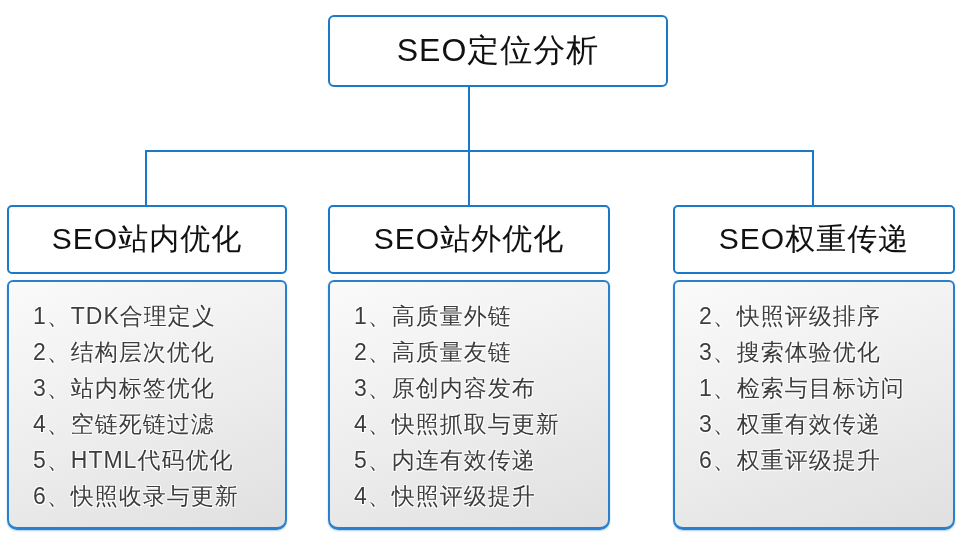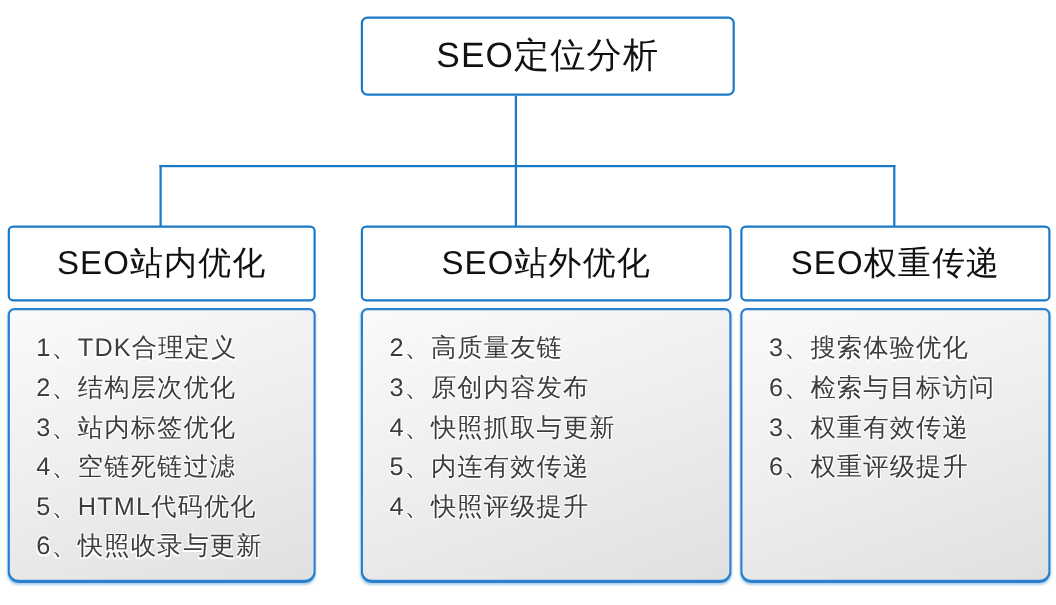--- a/index.html
+++ b/index.html
@@ -31,21 +31,21 @@
   
   .conn{position:absolute;background:var(--accent);}
   .conn-v-root{left:468px;top:87px;width:2px;height:64px;}
   .conn-h{left:145px;top:150px;width:669px;height:2px;}
   .conn-drop-left{left:145px;top:150px;width:2px;height:56px;}
   .conn-drop-mid{left:468px;top:150px;width:2px;height:56px;}
   .conn-drop-right{left:812px;top:150px;width:2px;height:56px;}
   
   .column{position:absolute;top:205px;}
   .column.c1{left:7px;width:280px;}
-  .column.c2{left:328px;width:337px;}
+  .column.c2{left:328px;width:282px;}
   .column.c3{left:673px;width:282px;}
   .column-header{
     height:69px;
     background:#ffffff;
     border:2px solid var(--accent);
     border-radius:5px;
     display:flex;align-items:center;justify-content:center;
     font-size:30px;
     color:var(--header-text);
     letter-spacing:1px;
@@ -96,33 +96,35 @@
       <div class="list-item">5、HTML代码优化</div>
       <div class="list-item">6、快照收录与更新</div>
     </div>
   </div>
 
   <div class="column c2">
     <div class="column-header">
       <span>SEO站外优化</span>
     </div>
     <div class="list-panel">
+      <div class="list-item">1、高质量外链</div>
       <div class="list-item">2、高质量友链</div>
       <div class="list-item">3、原创内容发布</div>
       <div class="list-item">4、快照抓取与更新</div>
       <div class="list-item">5、内连有效传递</div>
       <div class="list-item">4、快照评级提升</div>
     </div>
   </div>
 
   <div class="column c3">
     <div class="column-header">
       <span>SEO权重传递</span>
     </div>
     <div class="list-panel">
+      <div class="list-item">2、快照评级排序</div>
       <div class="list-item">3、搜索体验优化</div>
-      <div class="list-item">6、检索与目标访问</div>
+      <div class="list-item">1、检索与目标访问</div>
       <div class="list-item">3、权重有效传递</div>
       <div class="list-item">6、权重评级提升</div>
     </div>
   </div>
 
 </div>
 
 </body></html>

